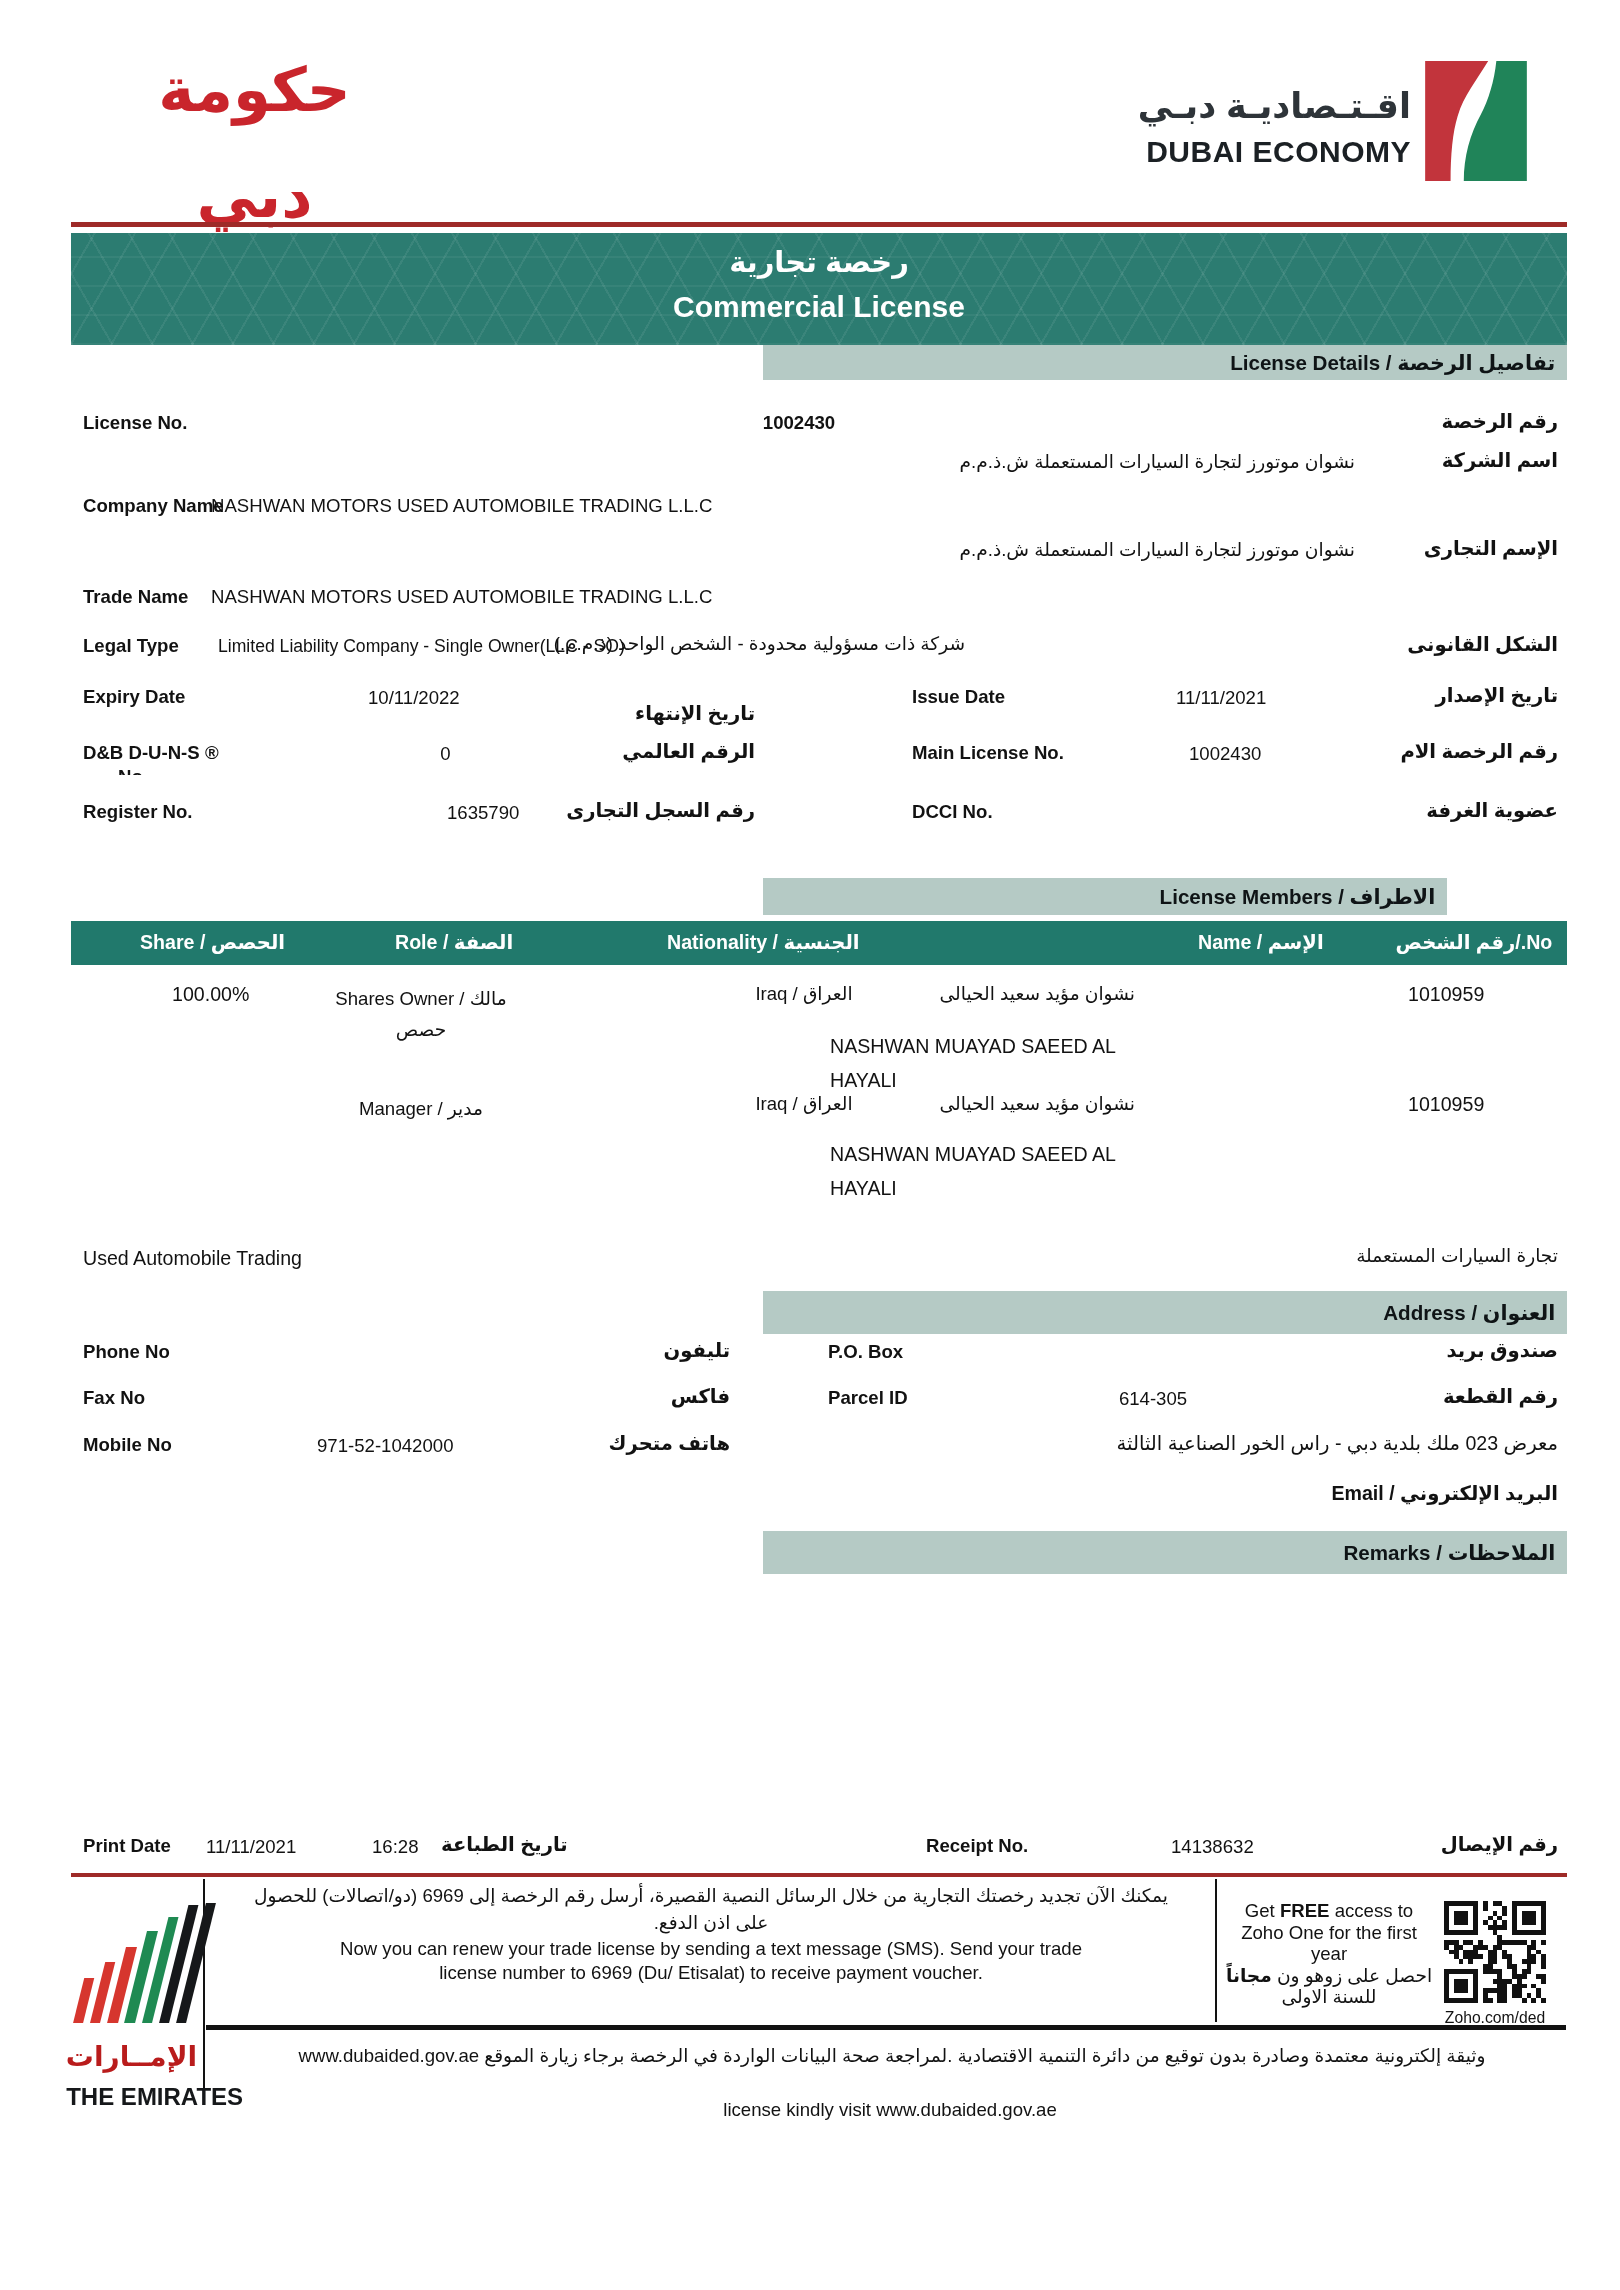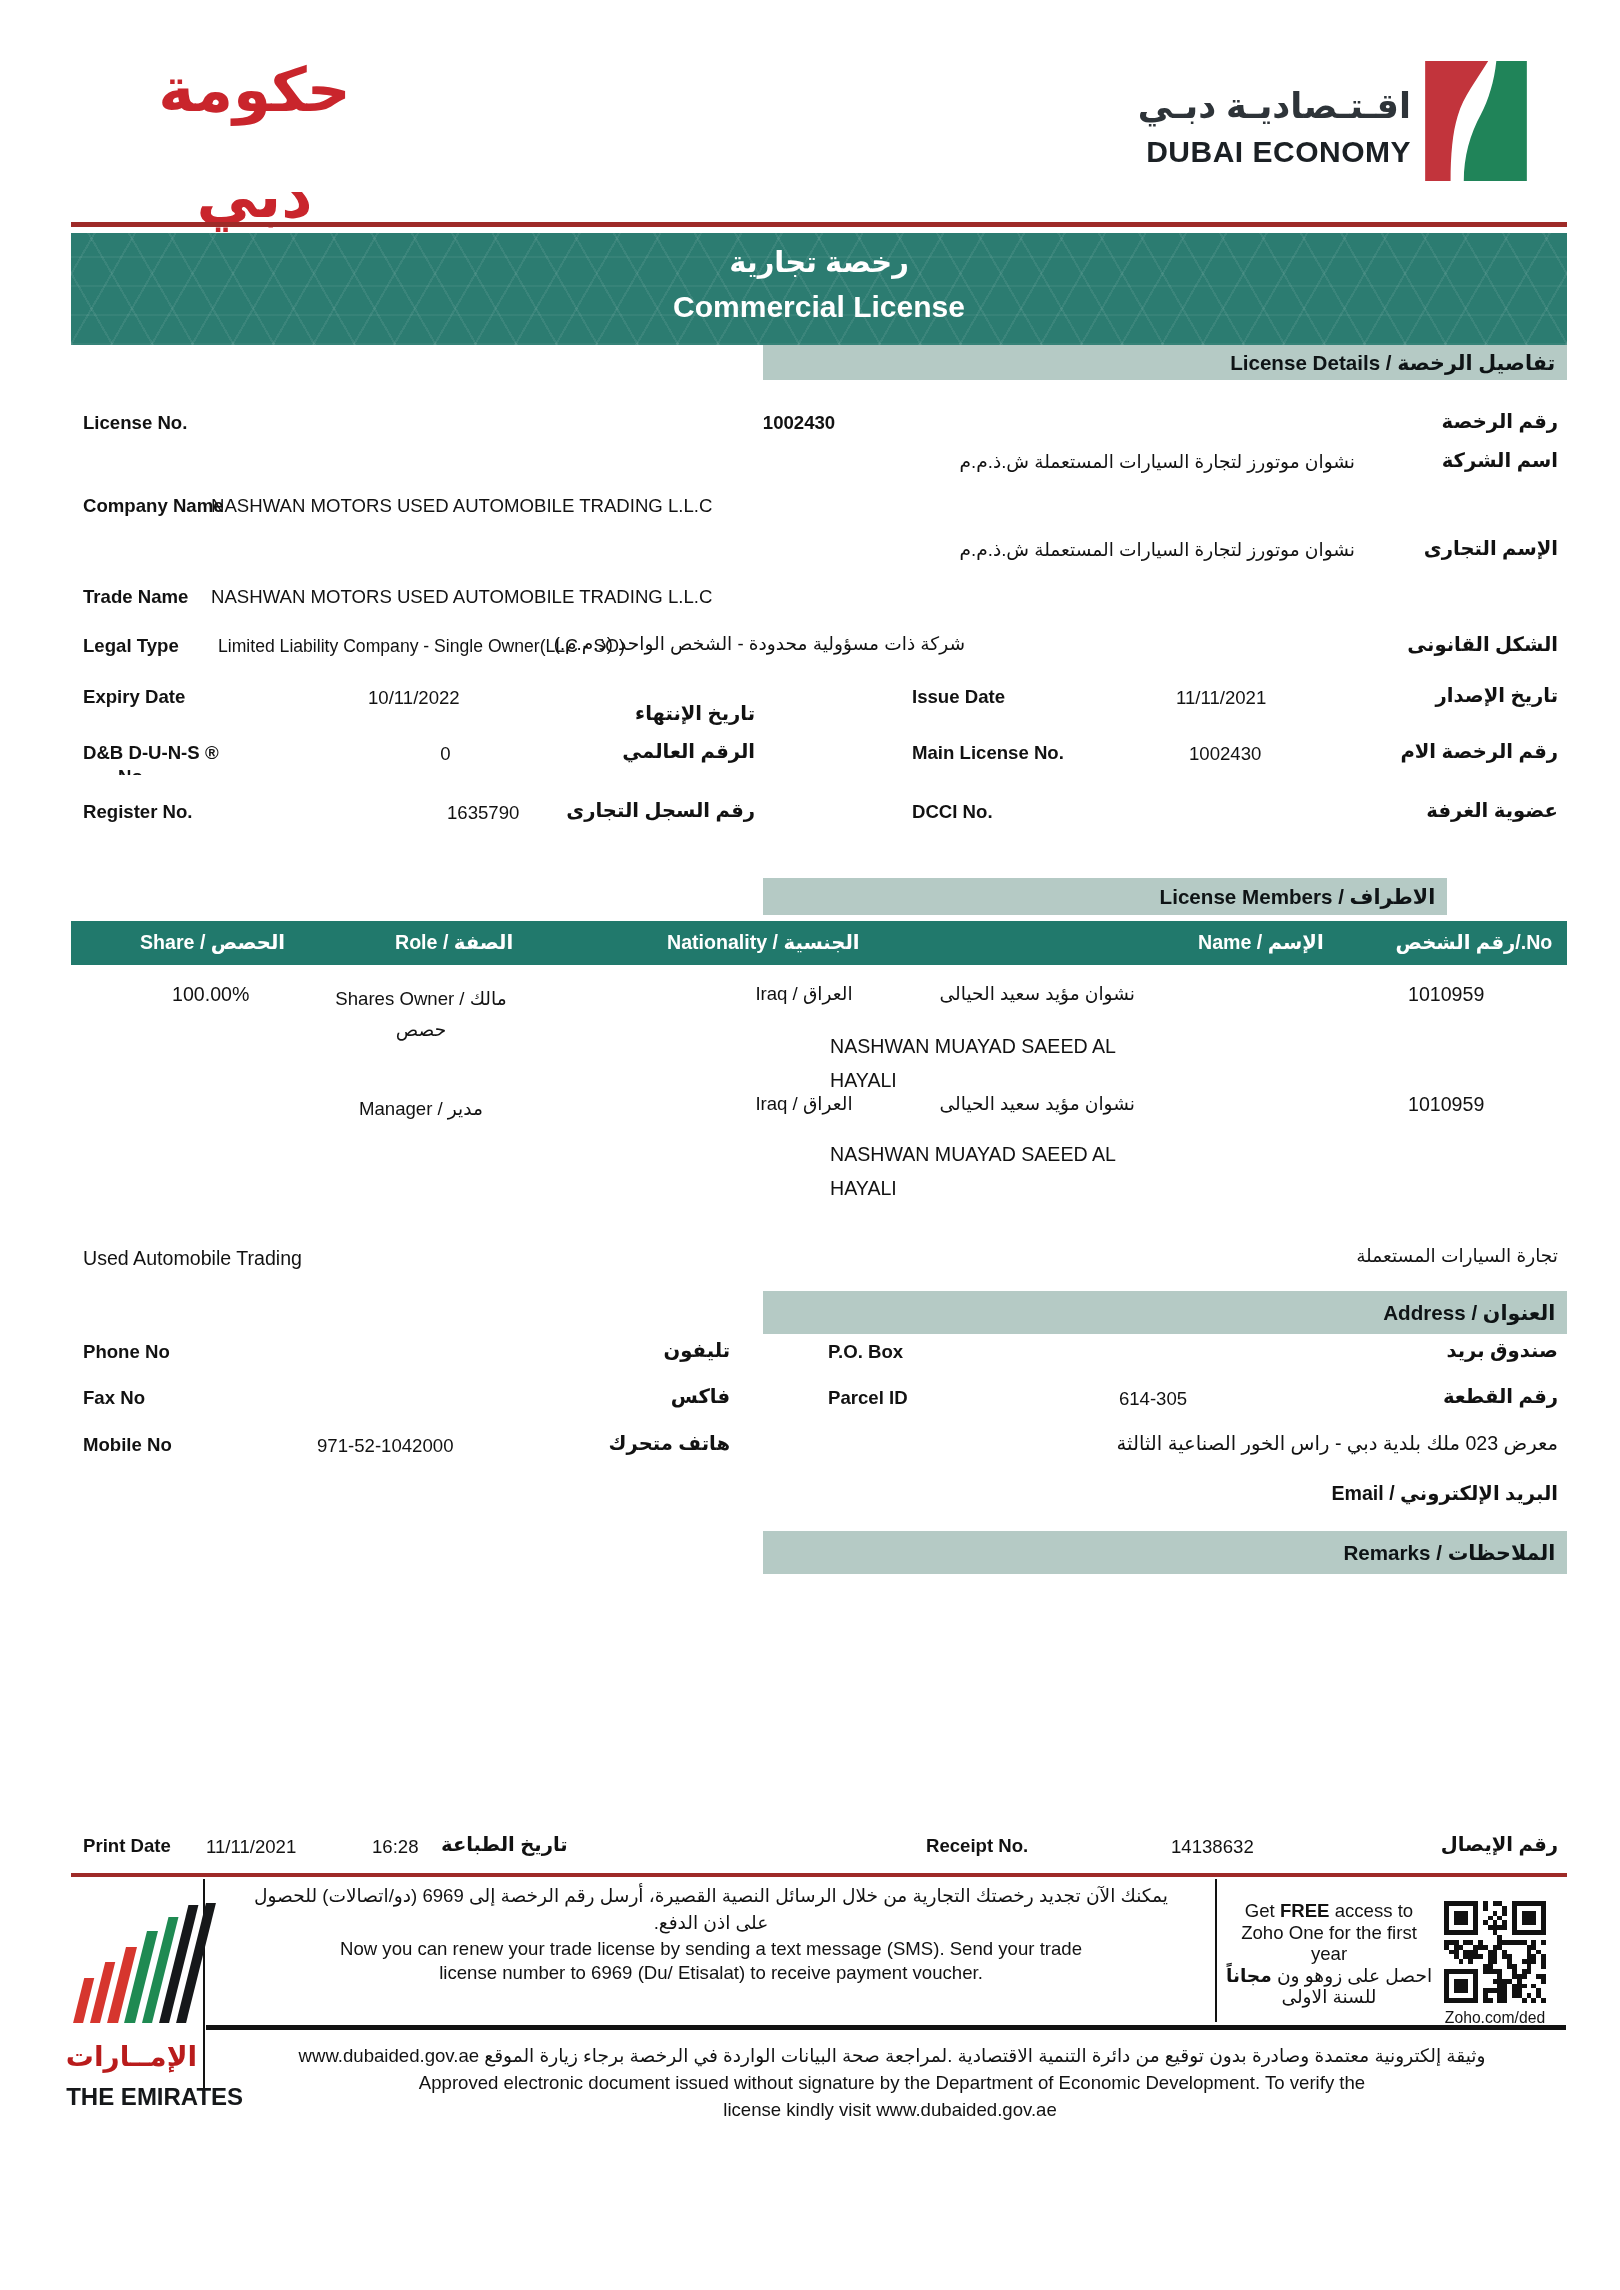--- a/index.html
+++ b/index.html
@@ -348,17 +348,16 @@
       <span style="height:92px;background:#1f8a52;"></span>
       <span style="height:106px;background:#1f8a52;"></span>
       <span style="height:118px;background:#16181a;"></span>
       <span style="height:120px;background:#16181a;"></span>
     </div>
     <div class="rt" dir="rtl" style="position:absolute;left:-3.9px;top:137px;width:125px;font-size:28px;font-weight:bold;color:#b91c1c;">الإمــارات</div>
     <div class="ctr" style="position:absolute;left:-9.8px;top:180px;width:142px;font-size:24px;font-weight:bold;color:#16181a;white-space:nowrap;">THE EMIRATES</div>
   </div>
 
   <div class="abs ctr arval" dir="rtl" style="left:211px;top:2045px;width:1362px;white-space:normal;">وثيقة إلكترونية معتمدة وصادرة بدون توقيع من دائرة التنمية الاقتصادية .لمراجعة صحة البيانات الواردة في الرخصة برجاء زيارة الموقع www.dubaided.gov.ae</div>
-  <div class="abs ctr val" style="left:211px;top:2072px;width:1362px;">Approved electronic document issued without signature by the Department of Economic Development.  To verify the</div>
   <div class="abs ctr val" style="left:209px;top:2099px;width:1362px;">license kindly visit www.dubaided.gov.ae</div>
 
 </div>
 
 
 </body></html>

